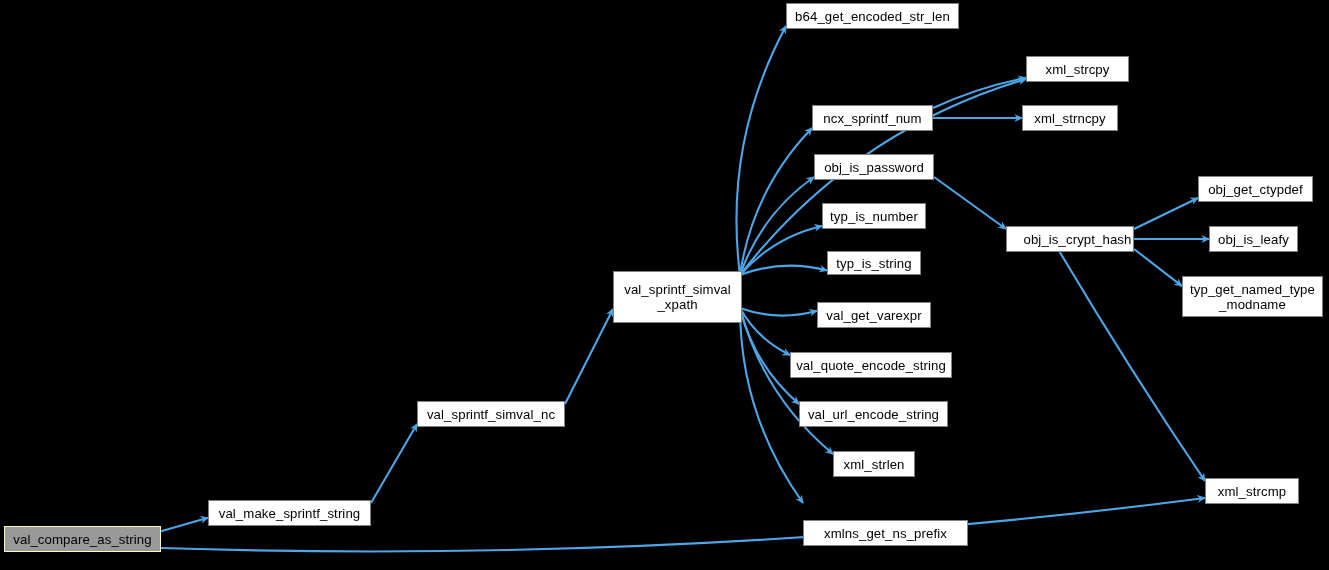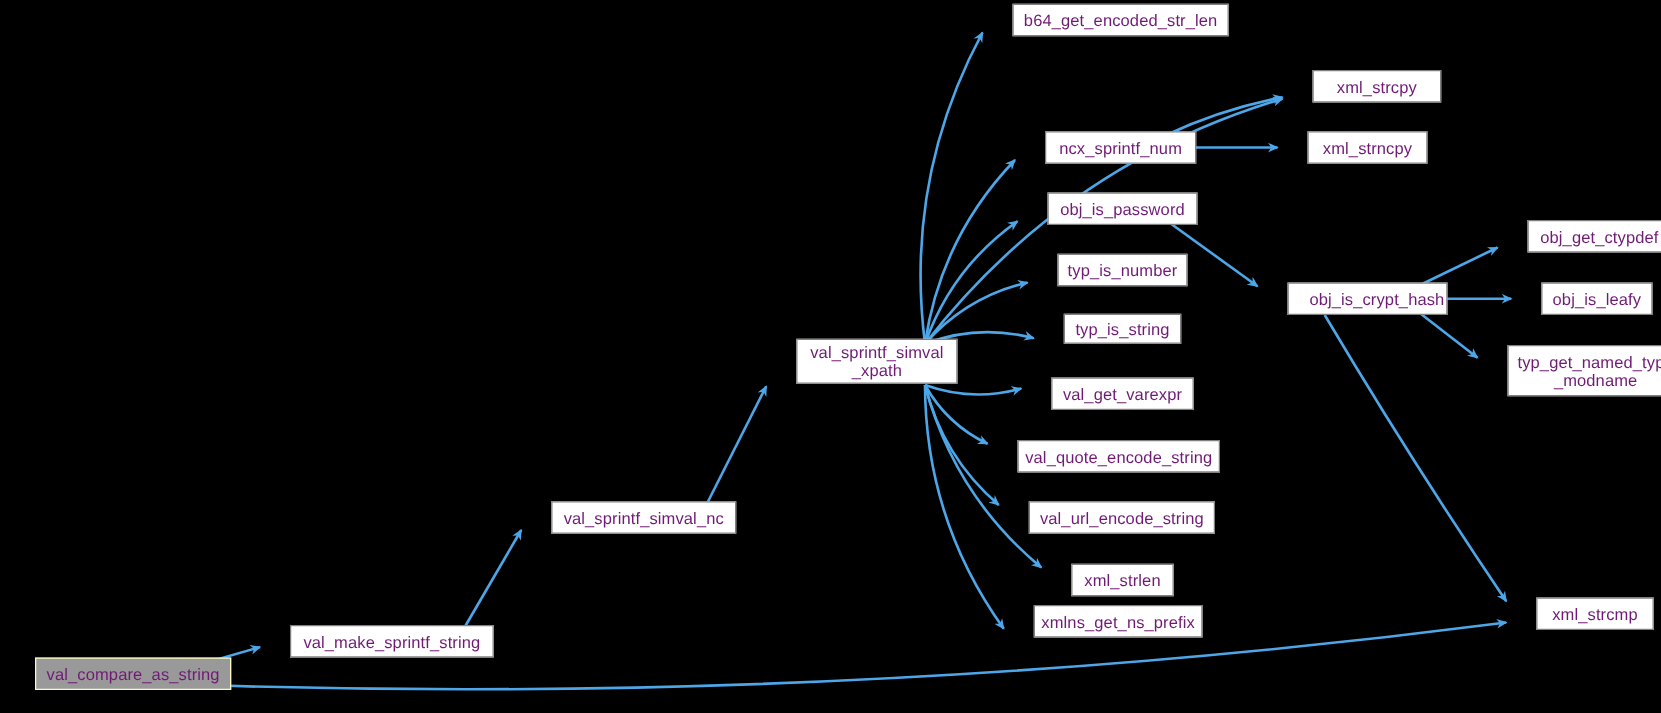--- a/index.html
+++ b/index.html
@@ -20,31 +20,30 @@
     left: 0;
     top: 0;
     width: 1329px;
     height: 570px;
   }
   .node {
     position: absolute;
     box-sizing: border-box;
     background: #ffffff;
     border: 1px solid #808080;
-    color: #701a75;
+    color: #000000;
     font-size: 13.2px;
     line-height: 15px;
     text-align: center;
     display: flex;
     align-items: center;
     justify-content: center;
     white-space: pre;
     letter-spacing: 0.1px;
     z-index: 5;
-    margin-left: 24px;
   }
   .node.highlight {
     background: #999999;
     border: 1px solid #fef9c3;
   }
   .node-label {
     display: block;
     width: 100%;
     text-align: center;
   }
@@ -83,32 +82,32 @@
         <path d="M1134,239 L1209,239" marker-end="url(#ah)"></path>
         <path d="M1134,249 L1182,286.15" marker-end="url(#ah)"></path>
         <path d="M1059.76,252 Q1129.0,368.6 1205,481" marker-end="url(#ah)"></path>
       </g>
   </svg>
 
   <div id="node-layer">
       <div class="node highlight" style="left: 4px; top: 526px; width: 157px; height: 26px;"><span class="node-label">val_compare_as_string</span></div>
       <div class="node" style="left: 208px; top: 500px; width: 163px; height: 26px;"><span class="node-label">val_make_sprintf_string</span></div>
       <div class="node" style="left: 417px; top: 401px; width: 148px; height: 26px;"><span class="node-label">val_sprintf_simval_nc</span></div>
-      <div class="node" style="left: 613px; top: 271px; width: 129px; height: 36px;"><span class="node-label">val_sprintf_simval
+      <div class="node" style="left: 613px; top: 271px; width: 129px; height: 52px;"><span class="node-label">val_sprintf_simval
 _xpath</span></div>
       <div class="node" style="left: 786px; top: 3px; width: 173px; height: 26px;"><span class="node-label">b64_get_encoded_str_len</span></div>
       <div class="node" style="left: 812px; top: 105px; width: 121px; height: 26px;"><span class="node-label">ncx_sprintf_num</span></div>
       <div class="node" style="left: 814px; top: 154px; width: 120px; height: 26px;"><span class="node-label">obj_is_password</span></div>
       <div class="node" style="left: 822px; top: 203px; width: 104px; height: 26px;"><span class="node-label">typ_is_number</span></div>
       <div class="node" style="left: 827px; top: 251px; width: 94px; height: 24px;"><span class="node-label">typ_is_string</span></div>
       <div class="node" style="left: 817px; top: 302px; width: 114px; height: 26px;"><span class="node-label">val_get_varexpr</span></div>
       <div class="node" style="left: 790px; top: 352px; width: 162px; height: 26px;"><span class="node-label">val_quote_encode_string</span></div>
       <div class="node" style="left: 799px; top: 401px; width: 149px; height: 26px;"><span class="node-label">val_url_encode_string</span></div>
       <div class="node" style="left: 833px; top: 451px; width: 82px; height: 26px;"><span class="node-label">xml_strlen</span></div>
-      <div class="node" style="left: 803px; top: 484px; width: 135px; height: 26px;"><span class="node-label">xmlns_get_ns_prefix</span></div>
+      <div class="node" style="left: 803px; top: 520px; width: 165px; height: 26px;"><span class="node-label">xmlns_get_ns_prefix</span></div>
       <div class="node" style="left: 1026px; top: 56px; width: 103px; height: 26px;"><span class="node-label">xml_strcpy</span></div>
       <div class="node" style="left: 1022px; top: 105px; width: 96px; height: 26px;"><span class="node-label">xml_strncpy</span></div>
       <div class="node" style="left: 1006px; top: 226px; width: 128px; height: 26px; padding-left: 15px;"><span class="node-label">obj_is_crypt_hash</span></div>
       <div class="node" style="left: 1198px; top: 176px; width: 115px; height: 26px;"><span class="node-label">obj_get_ctypdef</span></div>
       <div class="node" style="left: 1209px; top: 226px; width: 89px; height: 26px;"><span class="node-label">obj_is_leafy</span></div>
       <div class="node" style="left: 1182px; top: 276px; width: 141px; height: 41px;"><span class="node-label">typ_get_named_type
 _modname</span></div>
       <div class="node" style="left: 1205px; top: 478px; width: 94px; height: 26px;"><span class="node-label">xml_strcmp</span></div>
     </div>
 

